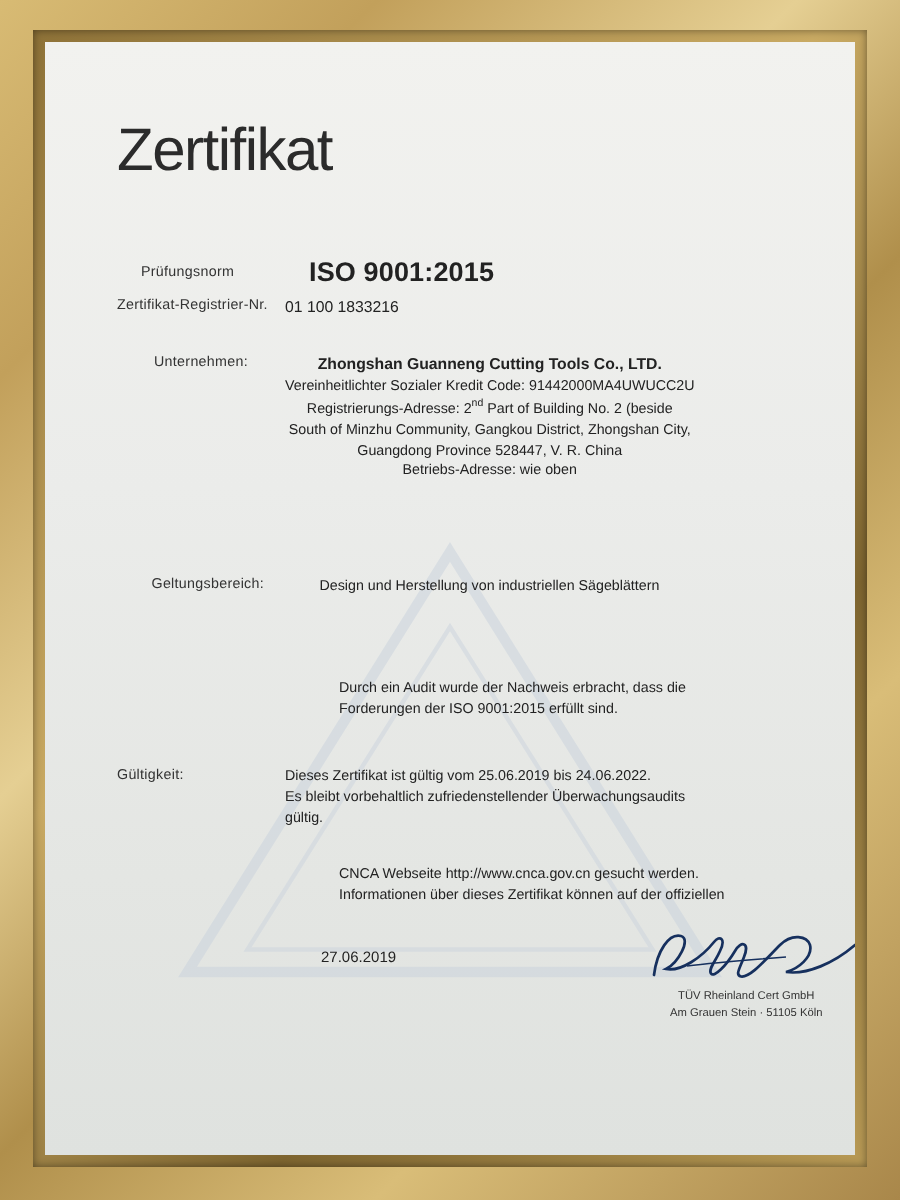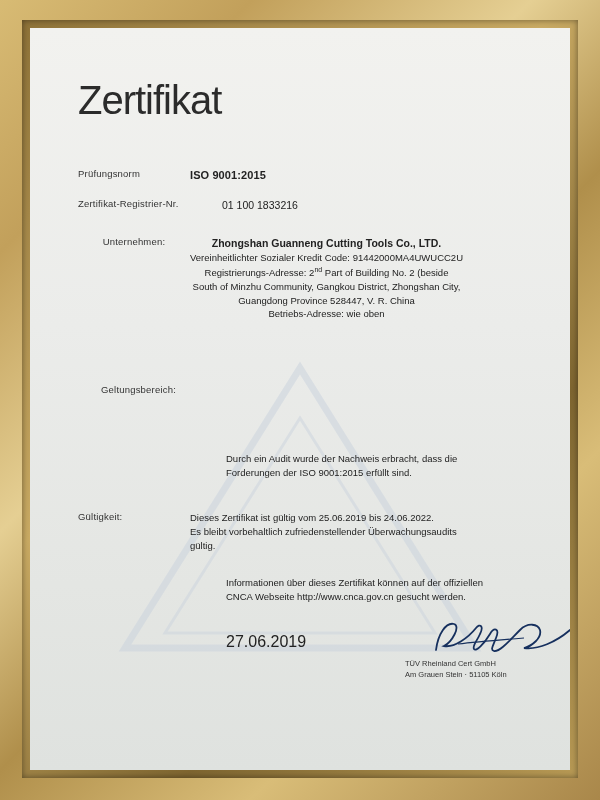--- a/index.html
+++ b/index.html
@@ -43,32 +43,32 @@
   .doc-title{
     position:absolute;left:48px;top:50px;
     font-size:40px;letter-spacing:-1px;color:#2b2b2b;font-weight:400;
   }
 
   .row{position:absolute;display:flex;}
   .lbl{
     font-size:9.5px;color:#333;width:112px;flex:0 0 112px;letter-spacing:.2px;
   }
   .val{font-size:9.5px;color:#222;line-height:1.45;}
-  .val.big{font-size:11px;font-weight:bold;letter-spacing:.1px;}
+  .val.big{font-size:18px;font-weight:bold;letter-spacing:.1px;}
   .val.med{font-size:10.5px;font-weight:normal;}
   .val.name{font-size:10.5px;font-weight:bold;}
   sup{font-size:7px;vertical-align:super;}
 
   .blk{position:absolute;font-size:9.5px;color:#222;line-height:1.5;}
 
-  .date{position:absolute;left:196px;top:605px;font-size:16px;color:#222;}
+  .date{position:absolute;left:184px;top:605px;font-size:10px;color:#222;}
 
   .sig{position:absolute;left:398px;top:588px;width:150px;}
   .sig svg{display:block;}
-  .sigline{position:absolute;left:375px;top:630px;width:185px;text-align:left;}
+  .sigline{position:absolute;left:375px;top:630px;width:185px;text-align:center;}
   .sigline div{font-size:7.5px;color:#333;line-height:1.5;}
 </style>
 </head>
 <body>
 
 <div class="frame">
   <div class="frame-inner-bevel"></div>
 
   <div class="mat"></div>
 
@@ -78,65 +78,66 @@
       <svg viewBox="0 0 370 300" width="370" height="300">
         <polygon points="185,10 360,290 10,290" fill="none" stroke="#c9d2dd" stroke-width="7"></polygon>
         <polygon points="185,60 320,275 50,275" fill="none" stroke="#ccd4de" stroke-width="3"></polygon>
       </svg>
     </div>
 
     <div class="content">
 
       <div class="doc-title">Zertifikat</div>
 
-      <div class="row" style="left:48px;top:140px;">
+      <div class="row" style="left:64px;top:140px;align-items:center;">
         <div class="lbl">Prüfungsnorm</div>
         <div class="val big">ISO 9001:2015</div>
       </div>
 
-      <div class="row" style="left:48px;top:170px;gap:32px;">
+      <div class="row" style="left:48px;top:170px;">
         <div class="lbl">Zertifikat-Registrier-Nr.</div>
         <div class="val med">01 100 1833216</div>
       </div>
 
       <div class="row" style="left:48px;top:208px;text-align:center;">
         <div class="lbl">Unternehmen:</div>
         <div>
           <div class="val name">Zhongshan Guanneng Cutting Tools Co., LTD.</div>
           <div class="val">Vereinheitlichter Sozialer Kredit Code: 91442000MA4UWUCC2U</div>
           <div class="val">
             <span>Registrierungs-Adresse: 2<sup>nd</sup> Part of Building No. 2 (beside</span>
           </div>
           <div class="val">South of Minzhu Community, Gangkou District, Zhongshan City,</div>
           <div class="val">Guangdong Province 528447, V. R. China</div>
           <div class="val">Betriebs-Adresse: wie oben</div>
         </div>
       </div>
 
       <div class="row" style="left:48px;top:356px;margin-left:23px;">
         <div class="lbl">Geltungsbereich:</div>
+        <div class="val">Design und Herstellung von industriellen Sägeblättern</div>
       </div>
 
       <div class="blk" style="left:196px;top:424px;">
         <div>Durch ein Audit wurde der Nachweis erbracht, dass die</div>
         <div>Forderungen der ISO 9001:2015 erfüllt sind.</div>
       </div>
 
       <div class="row" style="left:48px;top:483px;">
         <div class="lbl">Gültigkeit:</div>
         <div>
           <div class="val">Dieses Zertifikat ist gültig vom 25.06.2019 bis 24.06.2022.</div>
           <div class="val">Es bleibt vorbehaltlich zufriedenstellender Überwachungsaudits</div>
           <div class="val">gültig.</div>
         </div>
       </div>
 
       <div class="blk" style="left:196px;top:548px;">
+        <div>CNCA Webseite http://www.cnca.gov.cn gesucht werden.</div>
         <div>Informationen über dieses Zertifikat können auf der offiziellen</div>
-        <div>CNCA Webseite http://www.cnca.gov.cn gesucht werden.</div>
       </div>
 
       <div class="date">27.06.2019</div>
 
       <div class="sig">
         <svg width="150" height="44" viewBox="0 0 150 44">
           <path d="M8,34 C10,18 18,6 26,8 C33,10 24,26 16,30 C26,32 40,22 48,12 C52,7 56,10 52,18 C49,25 44,30 46,33 C48,36 56,28 62,18 C66,11 72,12 68,22 C65,30 62,34 66,35 C72,36 82,24 92,14 C100,6 110,8 112,14 C114,22 104,30 96,32 C110,34 128,26 142,14" fill="none" stroke="#16305e" stroke-width="1.8" stroke-linecap="round"></path>
           <path d="M30,28 C46,26 70,24 96,22" fill="none" stroke="#16305e" stroke-width="1.1"></path>
         </svg>
       </div>

